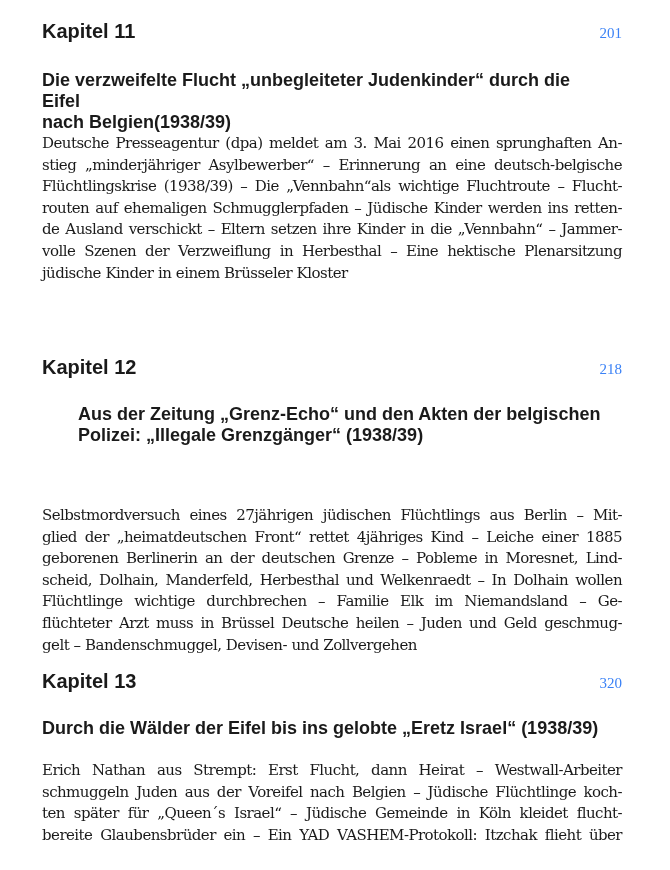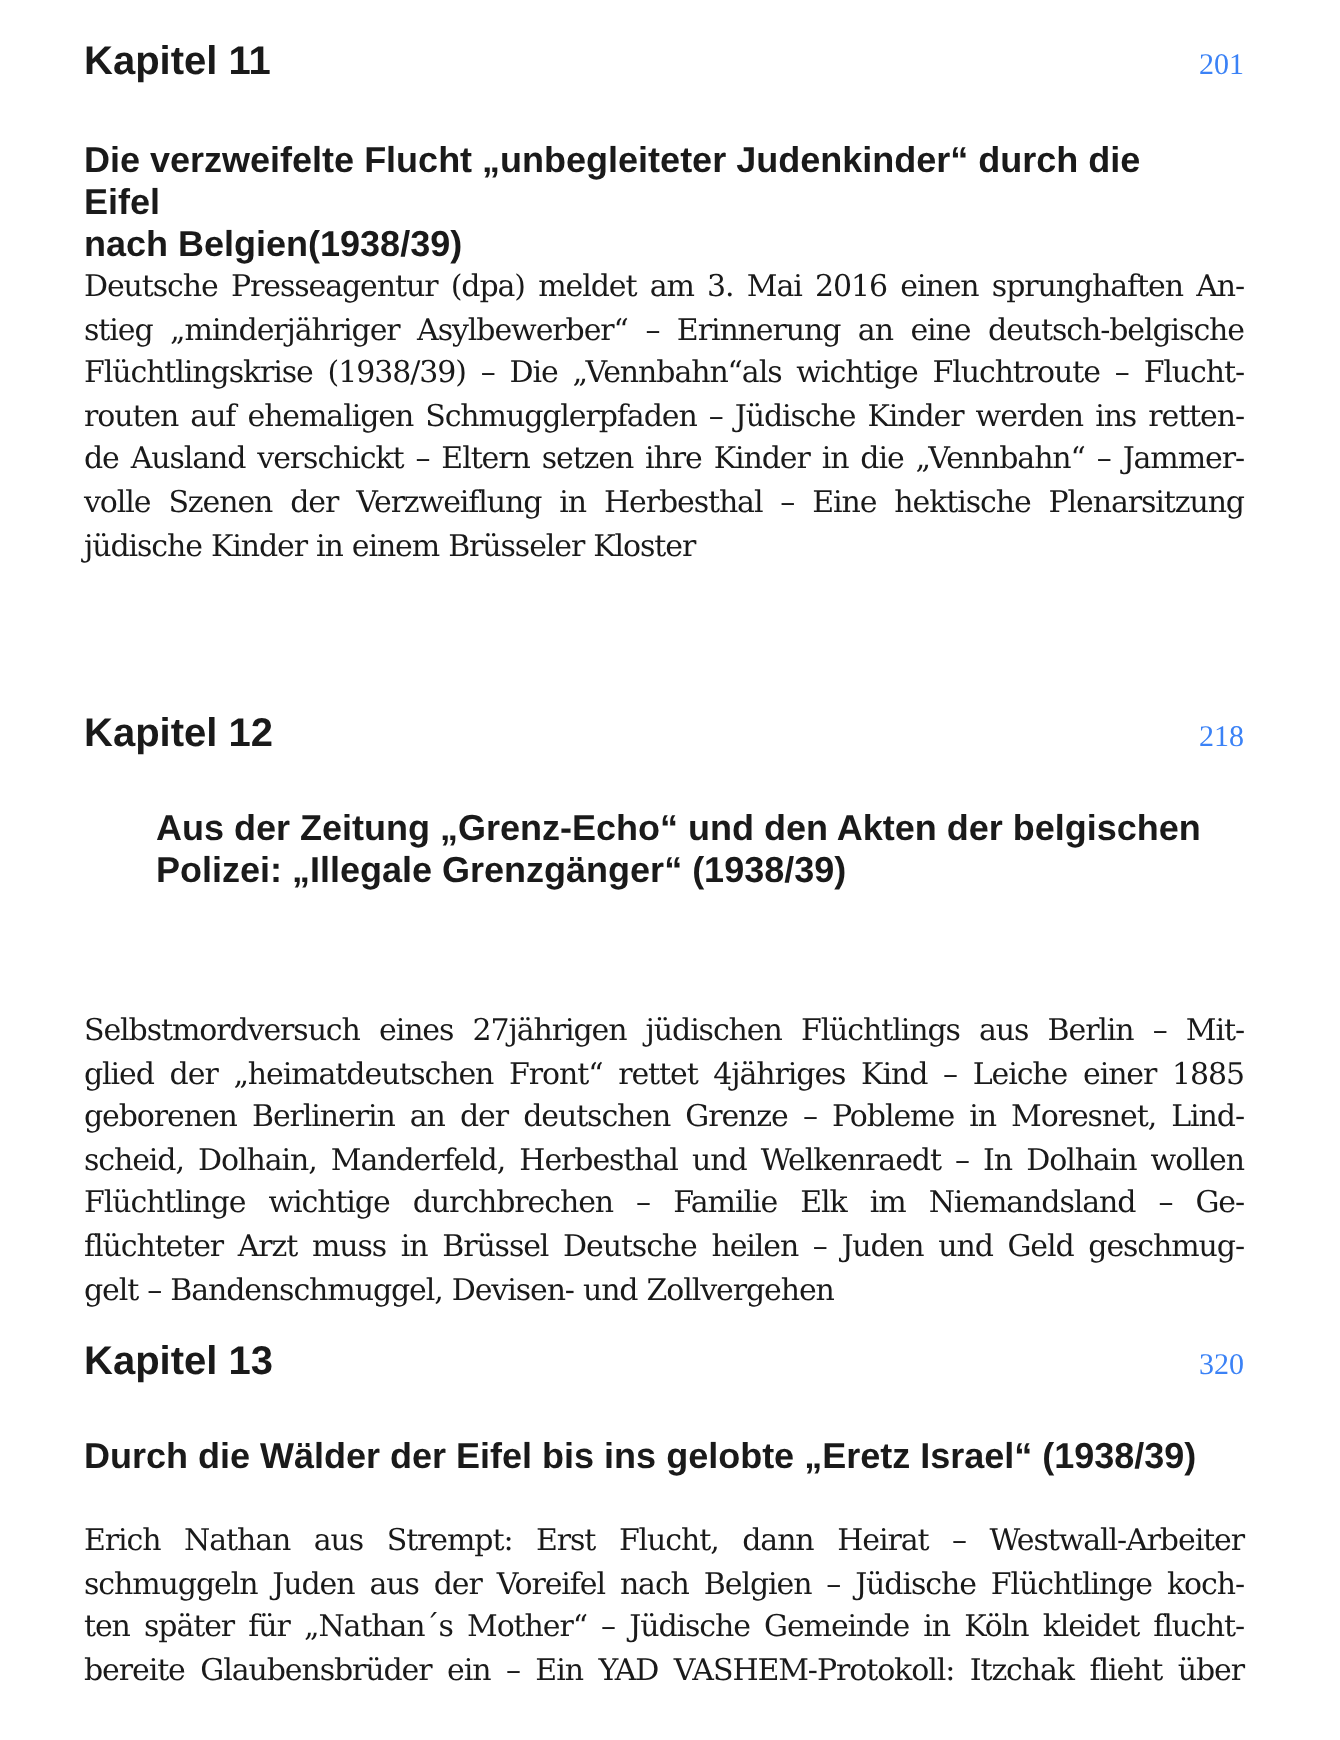--- a/index.html
+++ b/index.html
@@ -130,18 +130,18 @@
     <div class="chapter-head">
       <div class="chapter-label">Kapitel 13</div>
       <div class="chapter-page">320</div>
     </div>
     <div class="chapter-title" style="top:50px;">
       <div>Durch die Wälder der Eifel bis ins gelobte „Eretz Israel“ (1938/39)</div>
     </div>
     <div class="chapter-summary" style="top:92px;">
       <span class="line">Erich Nathan aus Strempt: Erst Flucht, dann Heirat – Westwall-Arbeiter</span>
       <span class="line">schmuggeln Juden aus der Voreifel nach Belgien – Jüdische Flüchtlinge koch-</span>
-      <span class="line">ten später für „Nathan´s Mother“ – Jüdische Gemeinde in Köln kleidet flucht-</span>
+      <span class="line">ten später für „Queen´s Israel“ – Jüdische Gemeinde in Köln kleidet flucht-</span>
       <span class="line">bereite Glaubensbrüder ein – Ein YAD VASHEM-Protokoll: Itzchak flieht über</span>
     </div>
   </section>
 
 </div>
 
 </body></html>

